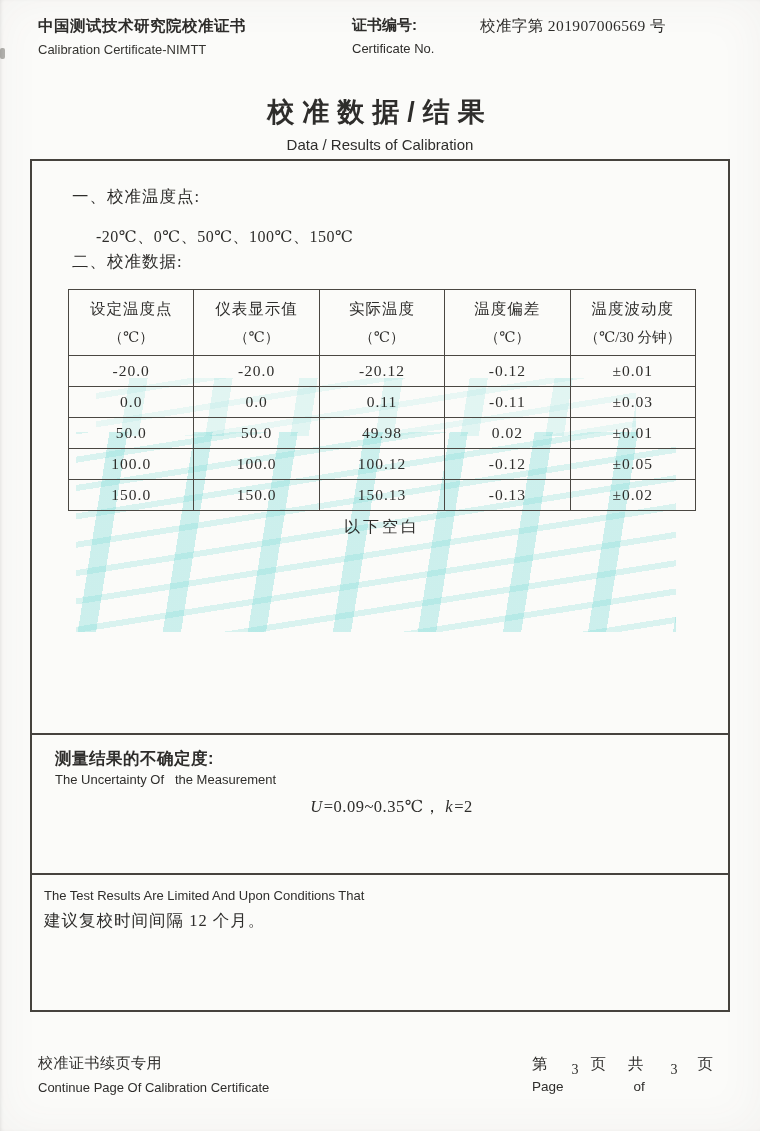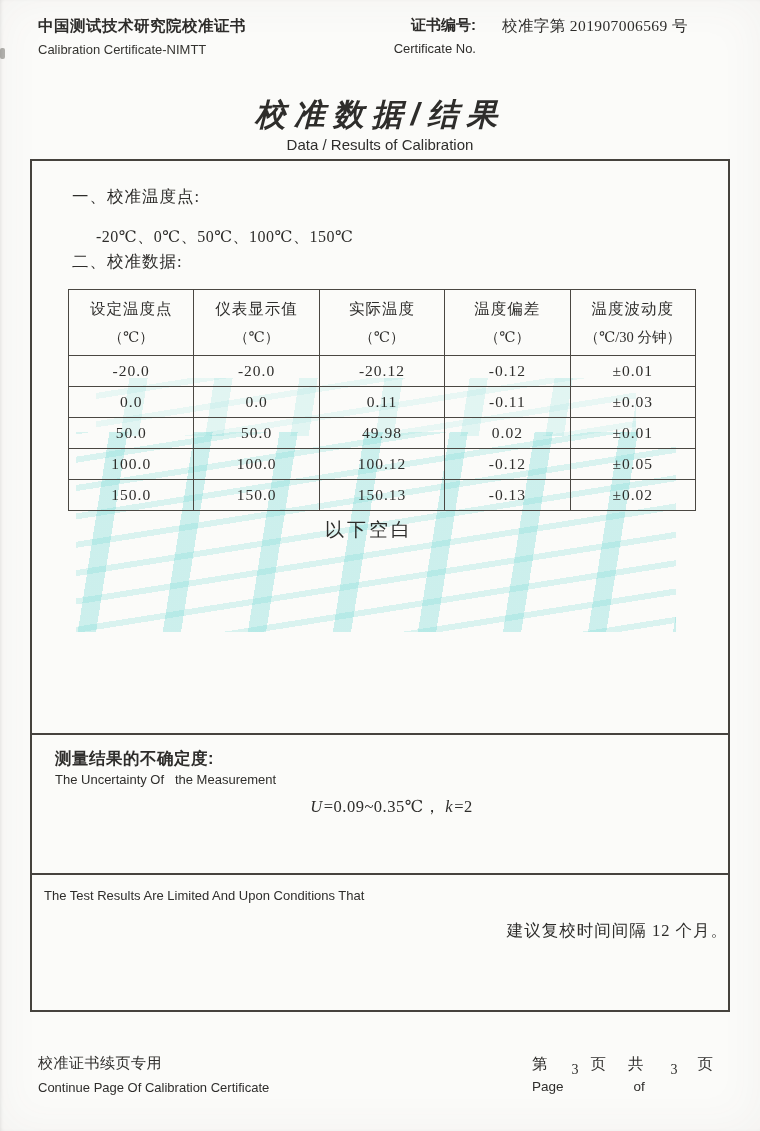--- a/index.html
+++ b/index.html
@@ -33,59 +33,59 @@
     filter: blur(.6px);
   }
   .wm-main{top:432px;left:76px;width:600px;height:200px;}
   .wm-light{top:378px;left:96px;width:540px;height:58px;opacity:.55;}
   .scan-mark{position:absolute;left:0;top:48px;width:5px;height:11px;background:#8a8a86;border-radius:2px;opacity:.65;}
 
   
   .header-left{position:absolute;top:16px;left:38px;}
   .org-cn{font-size:15.5px;font-weight:700;letter-spacing:.5px;}
   .org-en{font-size:13px;margin-top:5px;color:#34332f;}
-  .header-right{position:absolute;top:16px;left:374px;display:flex;text-align:right;}
+  .header-right{position:absolute;top:16px;left:352px;display:flex;}
   .cert-labels{width:102px;}
   .cert-label-cn{font-size:15px;font-weight:600;}
   .cert-label-en{font-size:13px;margin-top:6px;}
   .cert-value{font-size:15.5px;margin-left:26px;letter-spacing:.4px;}
 
   
   .title{position:absolute;top:94px;left:0;width:100%;text-align:center;
-    font-size:31px;font-weight:bold;letter-spacing:8px;font-style:italic;}
+    font-size:27px;font-weight:bold;letter-spacing:8px;}
   .subtitle{position:absolute;top:136px;left:0;width:100%;text-align:center;font-size:15px;}
 
   
   .main-box{position:absolute;top:159px;left:30px;width:700px;height:853px;border:2px solid var(--line);}
   .sec-heading{position:absolute;left:40px;font-size:16.5px;letter-spacing:1px;}
   .sec-one-heading{top:25px;}
   .sec-one-body{position:absolute;top:66px;left:64px;font-size:16px;letter-spacing:.5px;}
   .sec-two-heading{top:90px;}
 
   table.cal{
     position:absolute;top:128px;left:36px;width:628px;
     border-collapse:collapse;table-layout:fixed;border-radius:27px;
   }
   table.cal th, table.cal td{border:1.5px solid #4a4742;text-align:center;vertical-align:middle;}
   table.cal th{height:66px;font-weight:normal;font-size:15.5px;padding:0;}
   .th-l1{letter-spacing:1px;}
   .th-l2{margin-top:8px;font-size:14.5px;}
   table.cal td{height:31px;font-size:15.5px;letter-spacing:1px;}
-  .table-footnote{position:absolute;top:356px;left:23px;width:628px;text-align:center;
-    font-size:19px;letter-spacing:3px;}
+  .table-footnote{position:absolute;top:356px;left:36px;width:628px;text-align:center;
+    font-size:16px;letter-spacing:3px;}
 
   .uncertainty{position:absolute;top:572px;left:0;width:100%;height:140px;
     border-top:2px solid var(--line);padding:13px 0 0 23px;}
   .conditions{position:absolute;top:712px;left:0;width:100%;height:139px;
     border-top:2px solid var(--line);padding:11px 0 0 12px;}
   .blk-heading-cn{font-size:16.5px;font-weight:600;letter-spacing:.5px;font-family:"Liberation Sans","DejaVu Sans",sans-serif;}
   .blk-heading-en{font-size:13px;margin-top:2px;white-space:pre;font-family:"Liberation Sans","DejaVu Sans",sans-serif;}
   .uncert-value{margin-top:9px;text-align:center;font-size:16.5px;letter-spacing:.5px;}
   .uncert-value i{font-style:italic;margin-right:1px;}
-  .cond-body{margin-top:17px;text-align:right;font-size:16.5px;letter-spacing:1px;}
+  .cond-body{margin-top:7px;text-align:left;font-size:16.5px;letter-spacing:1px;}
 
   
   .footer-left{position:absolute;top:1054px;left:38px;}
   .footer-left-cn{font-size:15px;letter-spacing:.5px;}
   .footer-left-en{font-size:13px;margin-top:7px;}
   .page-indicator{position:absolute;top:1054px;left:532px;font-size:15.5px;}
   .pi-row1 span{display:inline-block;}
   .pi-num{font-size:14px;position:relative;top:5px;}
   .pi-n1{margin-left:24px;}
   .pi-cn2{margin-left:12px;letter-spacing:9px;}

